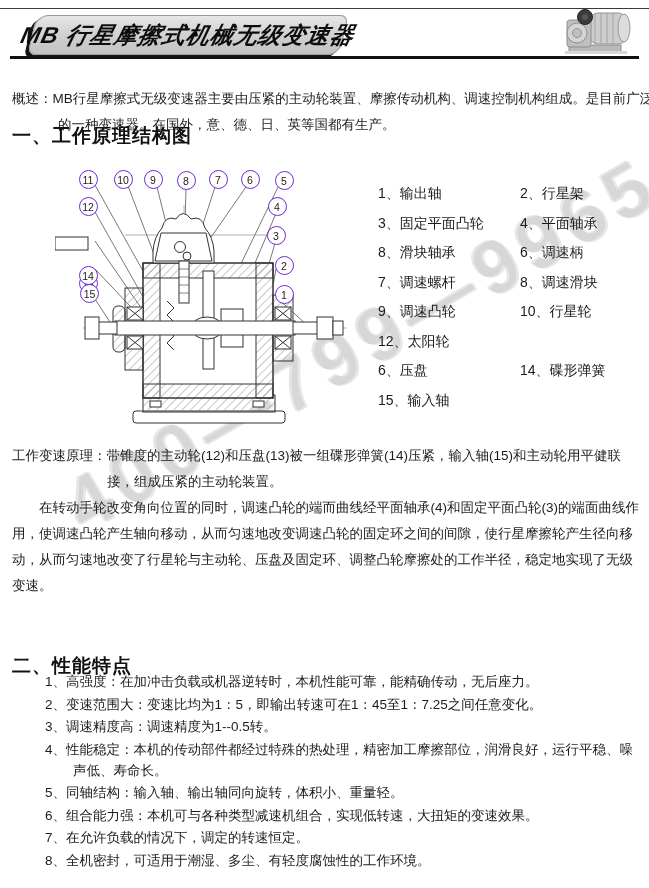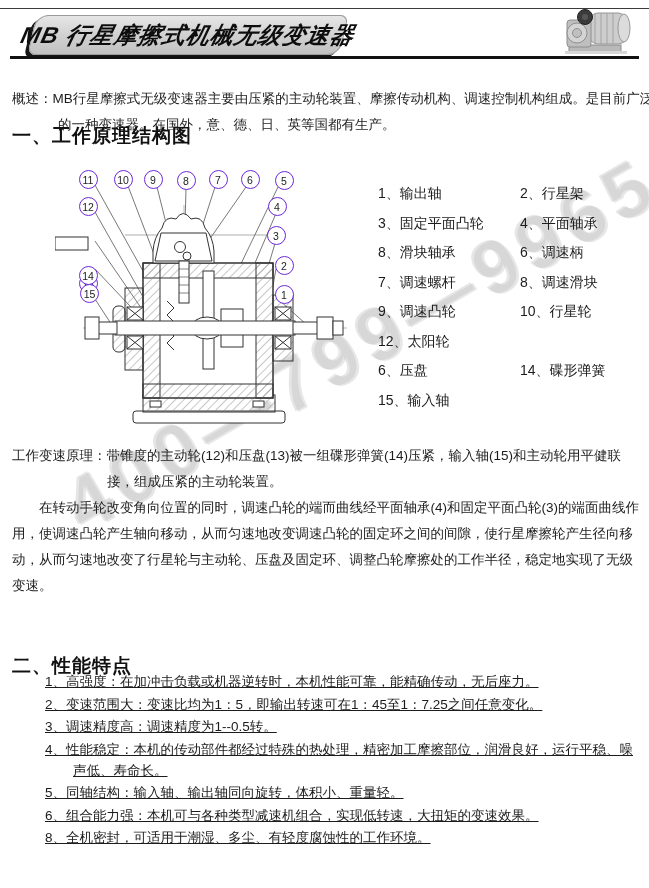--- a/index.html
+++ b/index.html
@@ -31,21 +31,21 @@
            background:#fff;font-size:10.5px;line-height:19px;text-align:center;color:#222;
            box-sizing:border-box;}
   .parts{position:absolute;left:366px;top:16px;width:260px;font-size:14px;}
   .parts-row{display:flex;height:29.5px;line-height:29.5px;}
   .parts-row span:first-child{width:142px;}
   .principle{position:absolute;top:443px;left:12px;width:629px;font-size:13.5px;line-height:26px;}
   .principle p{margin:0;}
   .p-label{padding-left:95px;text-indent:-95px;}
   .p-ind{text-indent:2em;}
   .features{position:absolute;top:671px;left:45px;width:596px;font-size:13.5px;}
-  .feature{line-height:21px;margin-bottom:1.5px;padding-left:28px;text-indent:-28px;text-decoration:underline;}
+  .feature{line-height:21px;margin-bottom:1.5px;padding-left:28px;text-indent:-28px;}
 </style>
 </head>
 <body>
 
 <div class="page">
 
   <div class="topline"></div>
 
   <div class="banner">
     <span class="banner-text">MB 行星摩擦式机械无级变速器</span>
@@ -224,16 +224,17 @@
 
   <div class="sec-heading h2">二、性能特点</div>
 
   <div class="features" id="features-list">
       <div class="feature">1、高强度：在加冲击负载或机器逆转时，本机性能可靠，能精确传动，无后座力。</div>
       <div class="feature">2、变速范围大：变速比均为1：5，即输出转速可在1：45至1：7.25之间任意变化。</div>
       <div class="feature">3、调速精度高：调速精度为1--0.5转。</div>
       <div class="feature">4、性能稳定：本机的传动部件都经过特殊的热处理，精密加工摩擦部位，润滑良好，运行平稳、噪声低、寿命长。</div>
       <div class="feature">5、同轴结构：输入轴、输出轴同向旋转，体积小、重量轻。</div>
       <div class="feature">6、组合能力强：本机可与各种类型减速机组合，实现低转速，大扭矩的变速效果。</div>
+      <div class="feature">7、在允许负载的情况下，调定的转速恒定。</div>
       <div class="feature">8、全机密封，可适用于潮湿、多尘、有轻度腐蚀性的工作环境。</div>
     </div>
 
 </div>
 
 </body></html>

